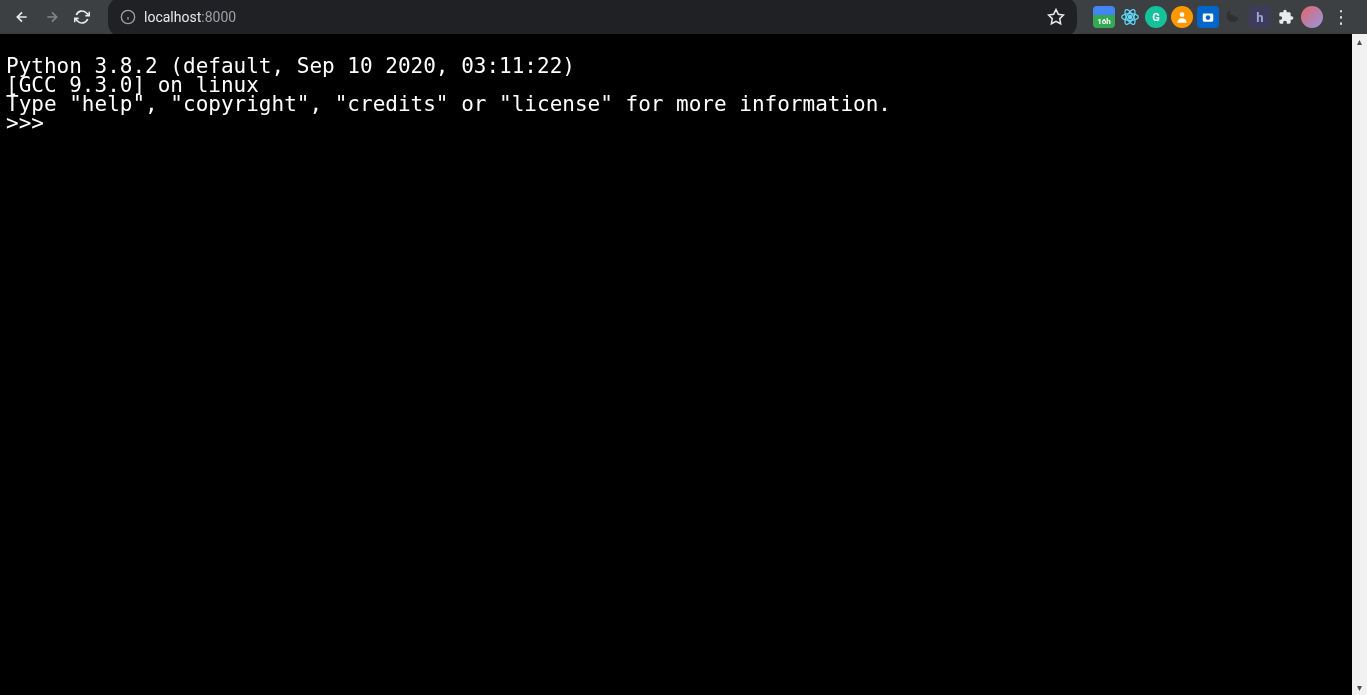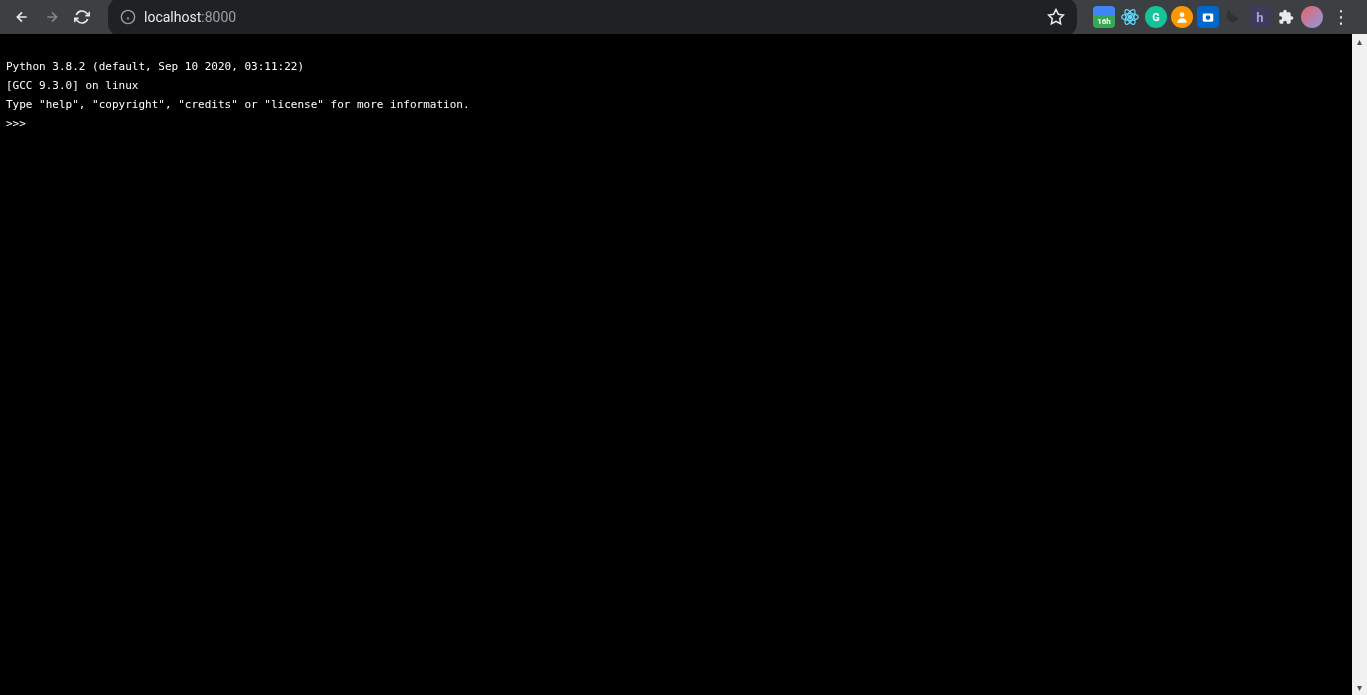--- a/index.html
+++ b/index.html
@@ -157,21 +157,21 @@
     }
     .content-area {
       height: calc(695px - 34px);
       display: flex;
     }
     .terminal {
       flex: 1;
       background: #000;
       padding: 4px 6px;
       font-family: "DejaVu Sans Mono", "Liberation Mono", Consolas, monospace;
-      font-size: 11px;
+      font-size: 21px;
       line-height: 19px;
       color: #fff;
       white-space: pre;
     }
     .prompt-line {
       display: flex;
     }
     .scrollbar {
       width: 15px;
       background: #f1f1f1;

